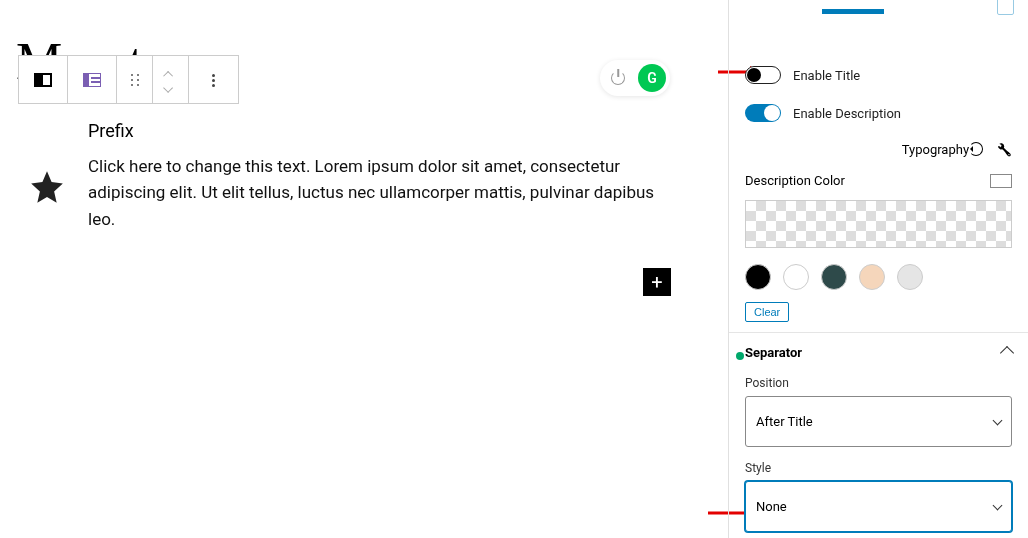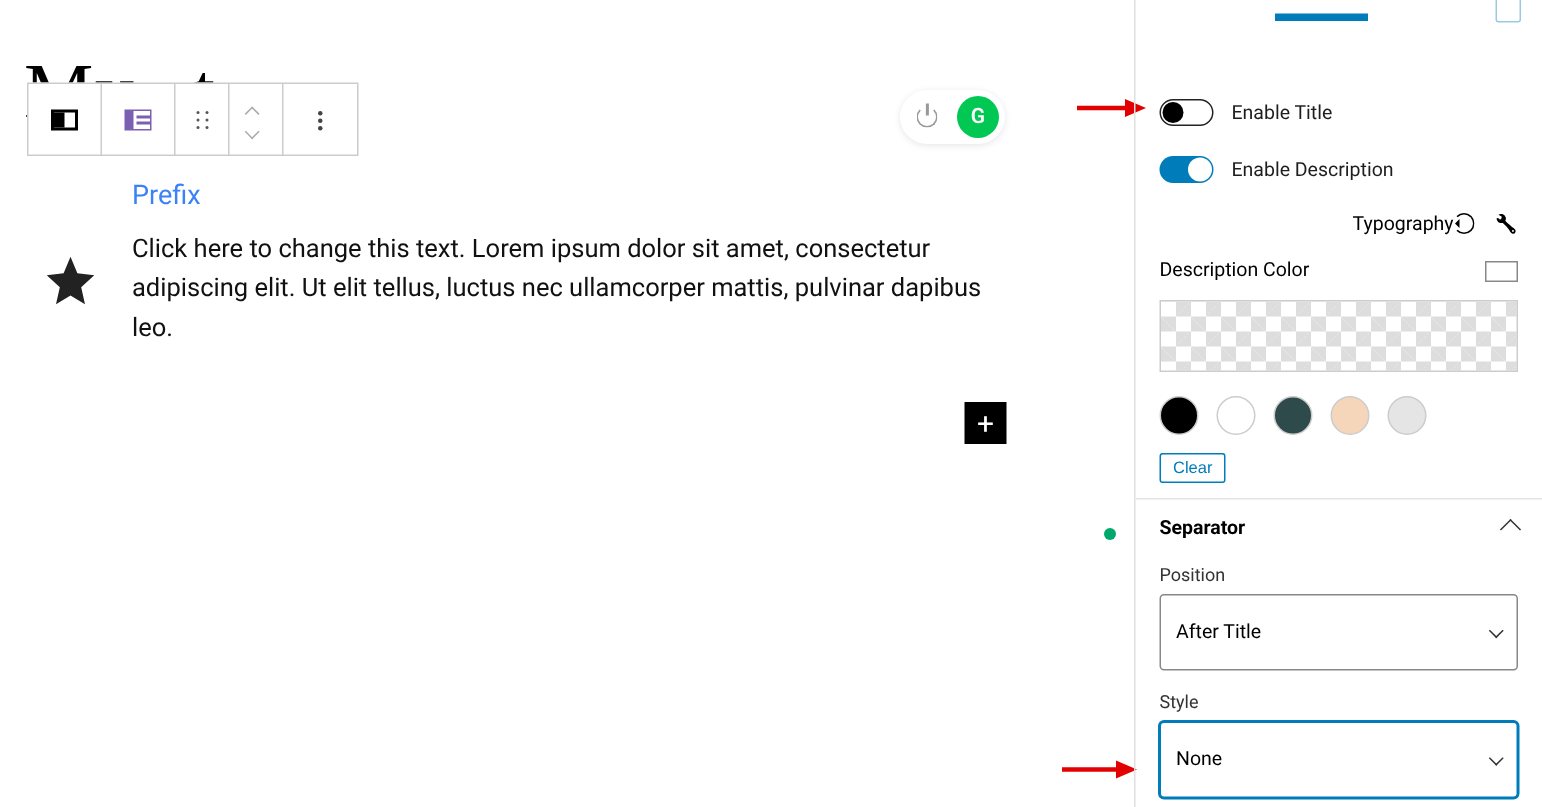--- a/index.html
+++ b/index.html
@@ -1,19 +1,19 @@
 <!DOCTYPE html>
 <html><head>
   <meta charset="utf-8">
   <style>
     * { margin: 0; padding: 0; box-sizing: border-box; }
     body { font-family: -apple-system, BlinkMacSystemFont, "Segoe UI", Roboto, sans-serif; width: 1028px; height: 538px; overflow: hidden; background: #fff; position: relative; }
     
     .main-area { position: absolute; left: 0; top: 0; width: 748px; height: 538px; }
-    .sidebar { position: absolute; right: 0; top: 0; width: 272px; height: 538px; border-left: 1px solid #e0e0e0; overflow: hidden; }
+    .sidebar { position: absolute; right: 0; top: 0; width: 300px; height: 538px; border-left: 1px solid #e0e0e0; overflow: hidden; }
     
     .title-text { position: absolute; left: 16px; top: 32px; font-size: 52px; font-family: Georgia, serif; font-weight: 300; color: #000; letter-spacing: 1px; }
     
     .toolbar { position: absolute; left: 18px; top: 55px; height: 49px; display: flex; background: #fff; border: 1px solid #ccc; z-index: 10; }
     .toolbar-btn { width: 49px; height: 48px; display: flex; align-items: center; justify-content: center; border-right: 1px solid #ccc; cursor: pointer; }
     .toolbar-btn:last-child { border-right: none; }
     .toolbar-btn.narrow { width: 36px; }
     .toolbar-btn.stacked { flex-direction: column; width: 36px; }
     
     .icon-halfbox { width: 18px; height: 14px; border: 2px solid #000; position: relative; }
@@ -26,21 +26,21 @@
     .icon-dots { width: 12px; height: 12px; position: relative; }
     .icon-dots span { position: absolute; width: 2px; height: 2px; background: #555; border-radius: 50%; }
     
     .icon-chevron-up, .icon-chevron-down { width: 10px; height: 6px; }
     .icon-chevron-up::before { content:''; display:block; width:6px; height:6px; border-left:1.5px solid #aaa; border-top:1.5px solid #aaa; transform: rotate(45deg) translateY(2px); }
     .icon-chevron-down::before { content:''; display:block; width:6px; height:6px; border-left:1.5px solid #aaa; border-top:1.5px solid #aaa; transform: rotate(-135deg) translateY(-2px); }
     
     .icon-vdots span { display:block; width:3px; height:3px; background:#444; border-radius:50%; margin:2px auto; }
     
     .content-block { position: absolute; left: 88px; top: 120px; width: 570px; }
-    .prefix { font-size: 18px; color: #3b82f6; margin-bottom: 12px; }
+    .prefix { font-size: 18px; color: #000000; margin-bottom: 12px; }
     .description-text { font-size: 17px; line-height: 1.55; color: #111; }
     
     .star-icon { position: absolute; left: 28px; top: 168px; width: 38px; height: 38px; }
     .star-icon svg { width: 100%; height: 100%; }
     
     .add-btn { position: absolute; left: 643px; top: 268px; width: 28px; height: 28px; background: #000; color: #fff; display: flex; align-items: center; justify-content: center; font-size: 20px; cursor: pointer; }
     
     .float-controls { position: absolute; left: 600px; top: 60px; display: flex; gap: 6px; background: #fff; border-radius: 20px; padding: 4px; box-shadow: 0 1px 5px rgba(0,0,0,0.1); }
     .float-btn { width: 28px; height: 28px; border-radius: 50%; display: flex; align-items: center; justify-content: center; }
     .icon-power { width: 14px; height: 14px; border: 1.5px solid #999; border-radius: 50%; position: relative; border-top-color: transparent; }

